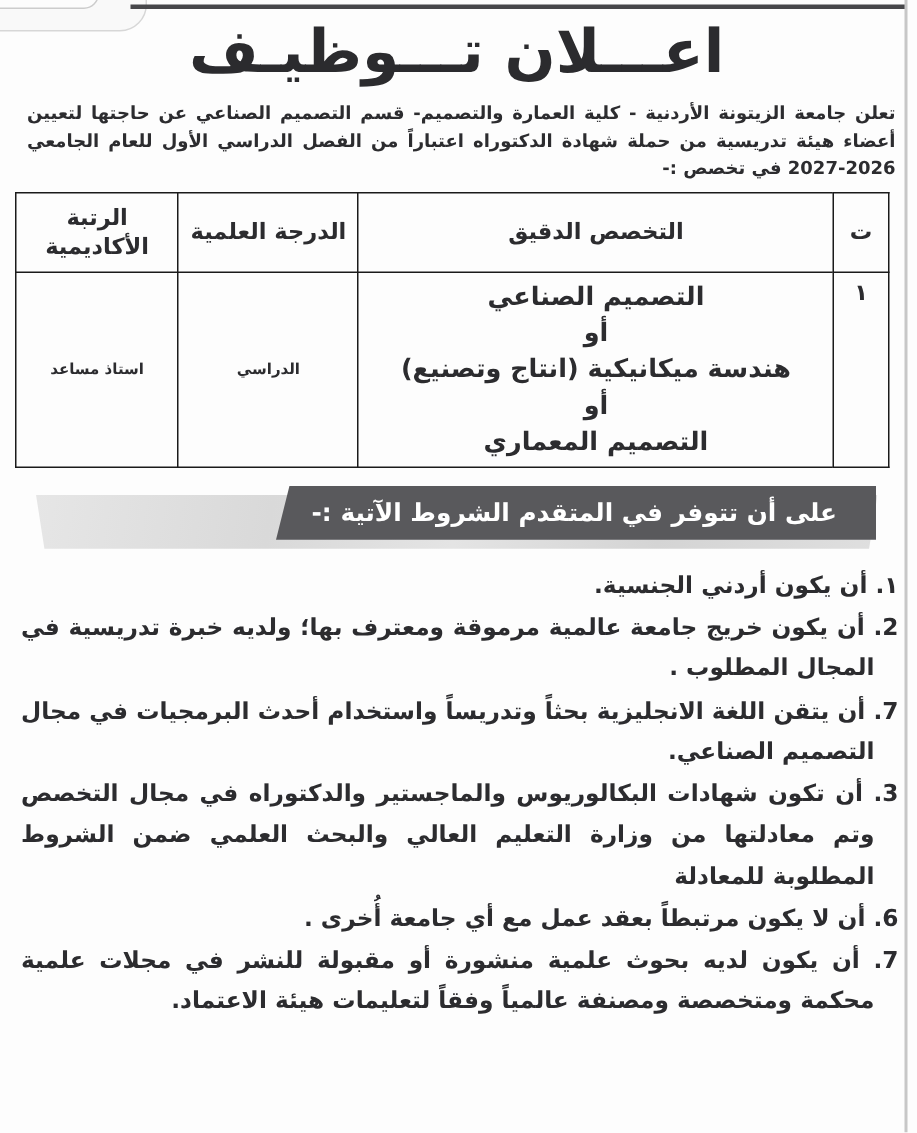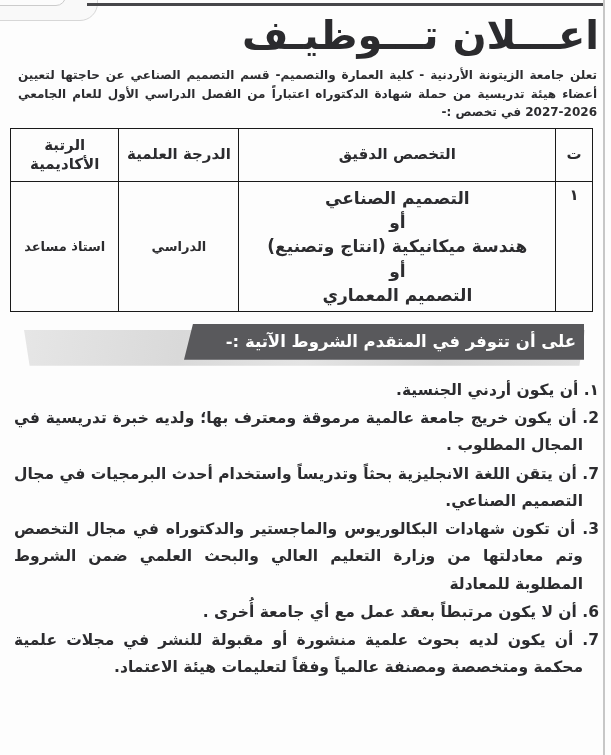--- a/index.html
+++ b/index.html
@@ -24,20 +24,21 @@
     position:absolute;left:87px;right:7px;top:3px;height:3px;background:#47474a;
   }
   .side-rule{
     position:absolute;right:6px;top:0;height:755px;width:2px;background:#c7c7c7;
   }
   
   .content{
     position:absolute;top:8px;right:12px;left:10px;direction:rtl;
   }
   .ad-title{
+    text-align:center;
     font-size:40px;font-weight:bold;color:#2b2b2e;
     margin:4px 0 8px 0;letter-spacing:0;
   }
   .ad-intro{
     font-size:12px;font-weight:bold;line-height:1.56;
     text-align:justify;margin:4px 2px 6px 8px;
   }
   
   table.vacancies{
     border-collapse:collapse;margin:2px 6px 0 0;
@@ -48,35 +49,35 @@
     font-weight:bold;text-align:center;
     padding:4px 4px;
   }
   table.vacancies th{font-size:15px;height:44px;line-height:1.3;}
   td.cell-index{width:28px;vertical-align:top;padding-top:14px;font-size:15px;}
   th.head-index{width:28px;}
   th.head-spec{width:312px;}
   th.head-degree{width:112px;}
   th.head-rank{width:100px;}
   td.cell-spec{height:118px;line-height:1.42;font-size:17px;}
-  td.cell-degree,td.cell-rank{font-size:13px;}
+  td.cell-degree,td.cell-rank{font-size:10px;}
   
   .ribbon{position:relative;height:48px;margin:9px 4px 4px 12px;}
   .ribbon-light{
     position:absolute;top:9px;right:10px;left:2px;height:36px;
     background:linear-gradient(100deg,#e6e6e6 0%,#d9d9d9 28%,#e4e4e4 50%,#d4d4d4 74%,#dfdfdf 100%);
     clip-path:polygon(0 0,100% 0,99% 100%,1% 100%);
   }
   .ribbon-dark{
     position:absolute;top:3px;right:11px;width:400px;height:36px;
     background:#59595c;
     clip-path:polygon(9px 0,100% 0,100% 100%,0 100%);
     color:#ffffff;font-size:16.5px;font-weight:bold;
     display:flex;align-items:center;
-    padding-right:8px;box-sizing:border-box;
+    padding-right:26px;box-sizing:border-box;
   }
   
   ul.conditions{
     list-style:none;margin:8px 0 0 0;padding:0;
     font-size:15.5px;line-height:1.76;
   }
   ul.conditions li{
     font-weight:bold;text-align:justify;
     padding-right:16px;text-indent:-16px;
     padding-left:4px;margin-bottom:1px;

